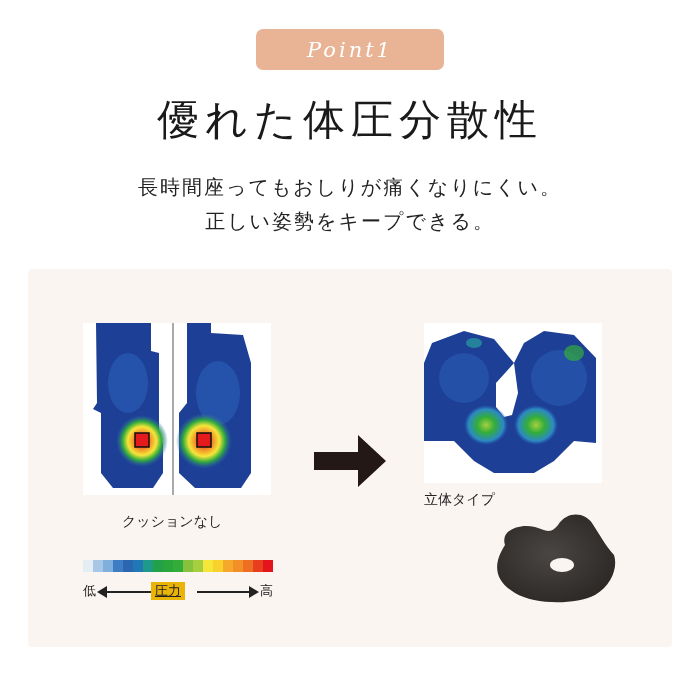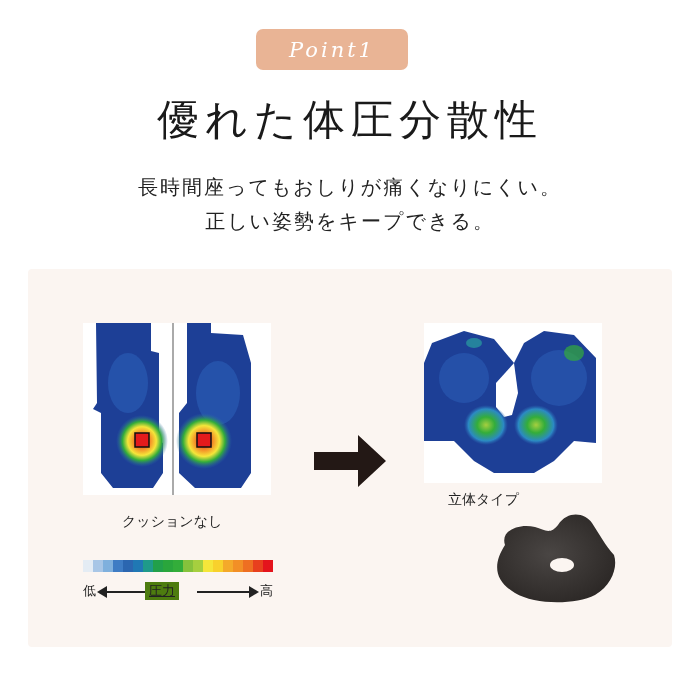--- a/index.html
+++ b/index.html
@@ -1,35 +1,35 @@
 <!DOCTYPE html>
 <html><head>
 <meta charset="utf-8">
 <style>
   html,body{margin:0;padding:0;background:#ffffff;}
   body{width:700px;height:700px;position:relative;overflow:hidden;font-family:"DejaVu Sans",sans-serif;color:#222;}
-  .badge{position:absolute;left:256px;top:29px;width:152px;height:41px;background:#e9b495;border-radius:7px;display:flex;align-items:center;justify-content:center;}
+  .badge{position:absolute;left:256px;top:29px;width:188px;height:41px;background:#e9b495;border-radius:7px;display:flex;align-items:center;justify-content:center;}
   .badge span{color:#fff;font-family:"DejaVu Serif",serif;font-style:italic;font-size:21px;letter-spacing:3px;}
   .title{position:absolute;left:0;top:92px;width:700px;text-align:center;font-size:42px;letter-spacing:6px;color:#1a1a1a;font-weight:normal;}
   .sub{position:absolute;left:0;width:700px;text-align:center;font-size:20px;letter-spacing:2px;color:#222;}
   .sub1{top:174px;text-align:center;} .sub2{top:208px;font-family:Liberation Mono, monospace;}
   .panel{position:absolute;left:28px;top:269px;width:644px;height:378px;background:#fbf5f1;border-radius:4px;}
   .map{position:absolute;background:#fff;overflow:hidden;}
   .map-left{left:83px;top:323px;width:188px;height:172px;}
   .map-right{left:424px;top:323px;width:178px;height:160px;}
   .arrow{position:absolute;left:314px;top:435px;width:72px;height:52px;}
   .label{position:absolute;font-size:14px;color:#222;}
   .lbl-left{left:122px;top:513px;}
-  .lbl-right{left:448px;top:491px;}
+  .lbl-right{left:424px;top:491px;}
   .scale{position:absolute;left:83px;top:560px;width:190px;height:12px;display:flex;}
   .scale div{flex:1;height:12px;}
   .scale-row{position:absolute;left:83px;top:582px;width:190px;height:20px;font-size:13px;}
   .lo{position:absolute;left:0;top:0;}
   .hi{position:absolute;right:0;top:0;}
-  .mid{position:absolute;left:62px;top:0;background:#4d7c0f;padding:0 4px;text-decoration:underline;}
+  .mid{position:absolute;left:68px;top:0;background:#eab308;padding:0 4px;text-decoration:underline;}
   .line{position:absolute;top:9px;height:1.5px;background:#222;}
   .cushion{position:absolute;left:490px;top:505px;width:130px;height:100px;}
 </style>
 </head>
 <body>
 
 <div class="badge">
   <span>Point1</span>
 </div>
 

